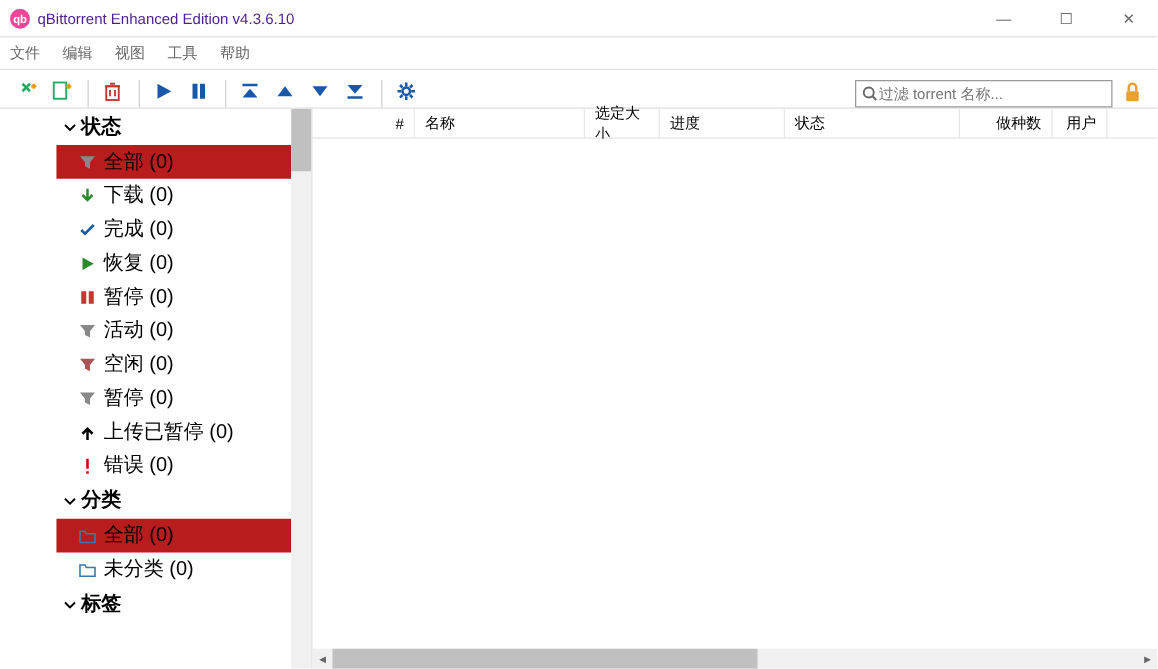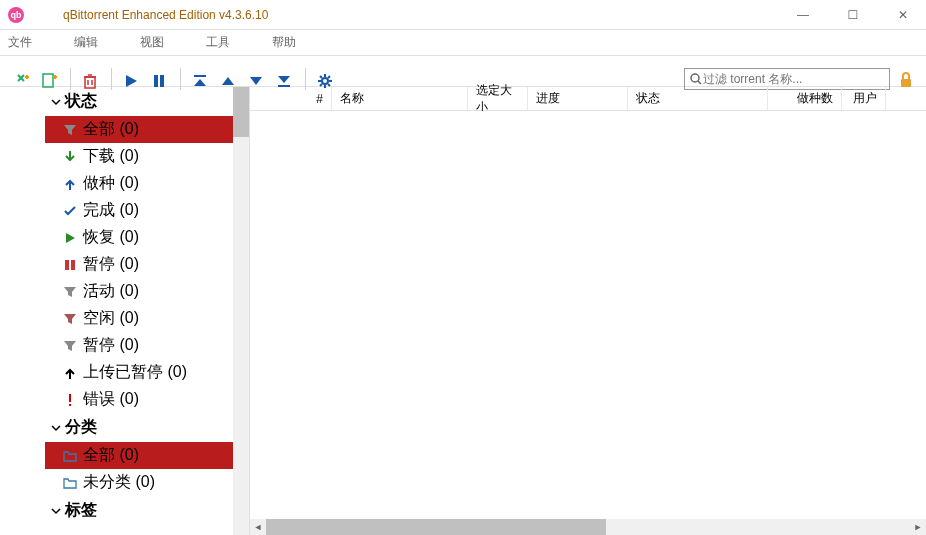--- a/index.html
+++ b/index.html
@@ -1,24 +1,24 @@
 <!DOCTYPE html>
 <html><head>
 <meta charset="utf-8">
 <style>
 * { margin: 0; padding: 0; box-sizing: border-box; font-family: "Microsoft YaHei", sans-serif; }
 body { width: 926px; height: 535px; overflow: hidden; background: #fff; }
 .titlebar { height: 30px; background: #fff; display: flex; align-items: center; padding: 0 8px; border-bottom: 1px solid #e0e0e0; }
 .titlebar-icon { width: 16px; height: 16px; background: #ec4899; border-radius: 50%; display: flex; align-items: center; justify-content: center; color: #fff; font-size: 9px; font-weight: bold; margin-right: 6px; }
-.titlebar-title { flex: 1; font-size: 12px; color: #a16207; margin-left: 33px; }
+.titlebar-title { flex: 1; font-size: 12px; color: #4c1d95; }
 .titlebar-btns { display: flex; gap: 20px; }
 .titlebar-btn { width: 30px; text-align: center; font-size: 12px; color: #666; cursor: default; }
-.menubar { height: 25px; display: flex; align-items: center; padding: 0 8px; font-size: 12px; color: #666; gap: 24px; }
+.menubar { height: 25px; display: flex; align-items: center; padding: 0 8px; font-size: 12px; color: #666; }
 .menu-item { margin-right: 18px; }
-.toolbar { height: 32px; display: flex; align-items: flex-start; padding: 12px 8px; border-top: 1px solid #e0e0e0; border-bottom: 1px solid #e0e0e0; }
+.toolbar { height: 32px; display: flex; align-items: flex-end; padding: 0 8px; border-top: 1px solid #e0e0e0; border-bottom: 1px solid #e0e0e0; }
 .tb-btn { width: 26px; height: 26px; display: flex; align-items: center; justify-content: center; margin-right: 2px; }
 .tb-sep { width: 1px; height: 22px; background: #d0d0d0; margin: 0 6px; }
 .tb-search { margin-left: auto; display: flex; align-items: center; border: 1px solid #999; height: 22px; width: 206px; padding: 0 4px; }
 .tb-search input { border: none; outline: none; font-size: 12px; flex: 1; }
 .lock { margin-left: 4px; width: 24px; height: 24px; display: flex; align-items: center; justify-content: center; }
 .main { display: flex; height: 448px; padding-left: 45px; }
 .sidebar { width: 205px; border-right: 1px solid #e0e0e0; overflow: hidden; position: relative; }
 .sidebar-scroll { position: absolute; right: 0; top: 0; width: 16px; height: 100%; background: #f0f0f0; }
 .sidebar-thumb { background: #c0c0c0; width: 100%; height: 50px; }
 .side-content { padding-right: 16px; }
@@ -159,28 +159,20 @@
           <span class="si-icon">
             <svg width="14" height="14" viewBox="0 0 14 14">
               <path d="M7 1 v9 M3 6 l4 4 l4 -4" stroke="#2a8a2a" stroke-width="2" fill="none"></path>
             </svg>
           </span>
           <span>下载 (0)</span>
         </div>
         <div class="side-item">
           <span class="si-icon">
             <svg width="14" height="14" viewBox="0 0 14 14">
-              <path d="M7 13 v-9 M3 8 l4 -4 l4 4" stroke="#1858a8" stroke-width="2" fill="none"></path>
-            </svg>
-          </span>
-          <span>做种 (0)</span>
-        </div>
-        <div class="side-item">
-          <span class="si-icon">
-            <svg width="14" height="14" viewBox="0 0 14 14">
               <path d="M2 7 l3 3 l7 -7" stroke="#1858a8" stroke-width="2" fill="none"></path>
             </svg>
           </span>
           <span>完成 (0)</span>
         </div>
         <div class="side-item">
           <span class="si-icon">
             <svg width="14" height="14" viewBox="0 0 14 14">
               <path d="M3 2 L12 7 L3 12 Z" fill="#2a8a2a"></path>
             </svg>

